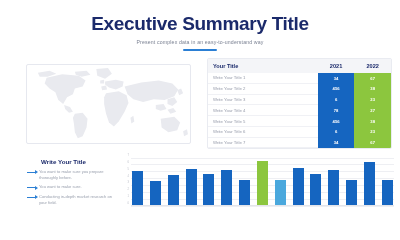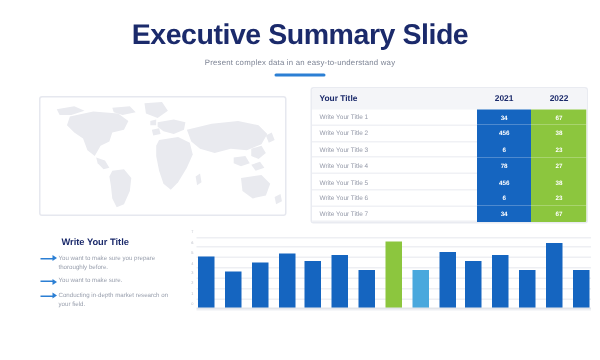--- a/index.html
+++ b/index.html
@@ -186,21 +186,21 @@
     width:11px;
     background:#1565c0;
   }
   .bar.green { background:#8cc63e; }
   .bar.lightblue { background:#4aa8dd; }
 </style>
 </head>
 <body>
 
 <div class="header">
-  <div class="title">Executive Summary Slide</div>
+  <div class="title">Executive Summary Title</div>
   <div class="subtitle">Present complex data in an easy-to-understand way</div>
   <div class="title-rule"></div>
 </div>
 
 <div class="map-card">
   <svg viewBox="0 0 330 160" preserveAspectRatio="xMidYMid meet">
     <g fill="#e9eaef">
 
       <path d="M38 26 L70 19 L104 22 L118 32 L112 44 L96 48 L92 60 L80 66 L72 80 L62 72 L56 56 L44 48 L34 38 Z"></path>
       <path d="M20 16 L44 12 L58 18 L40 24 L24 24 Z"></path>

